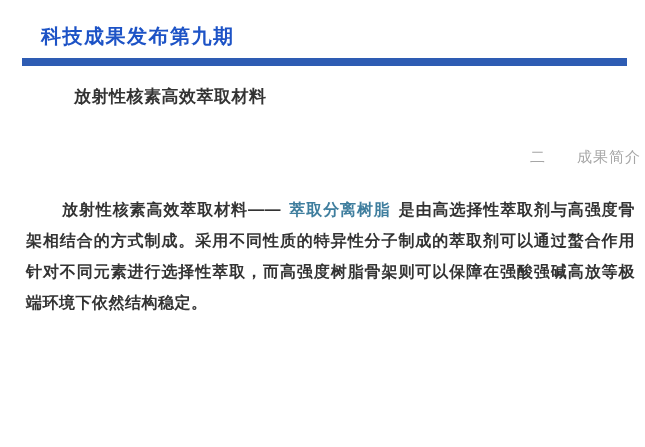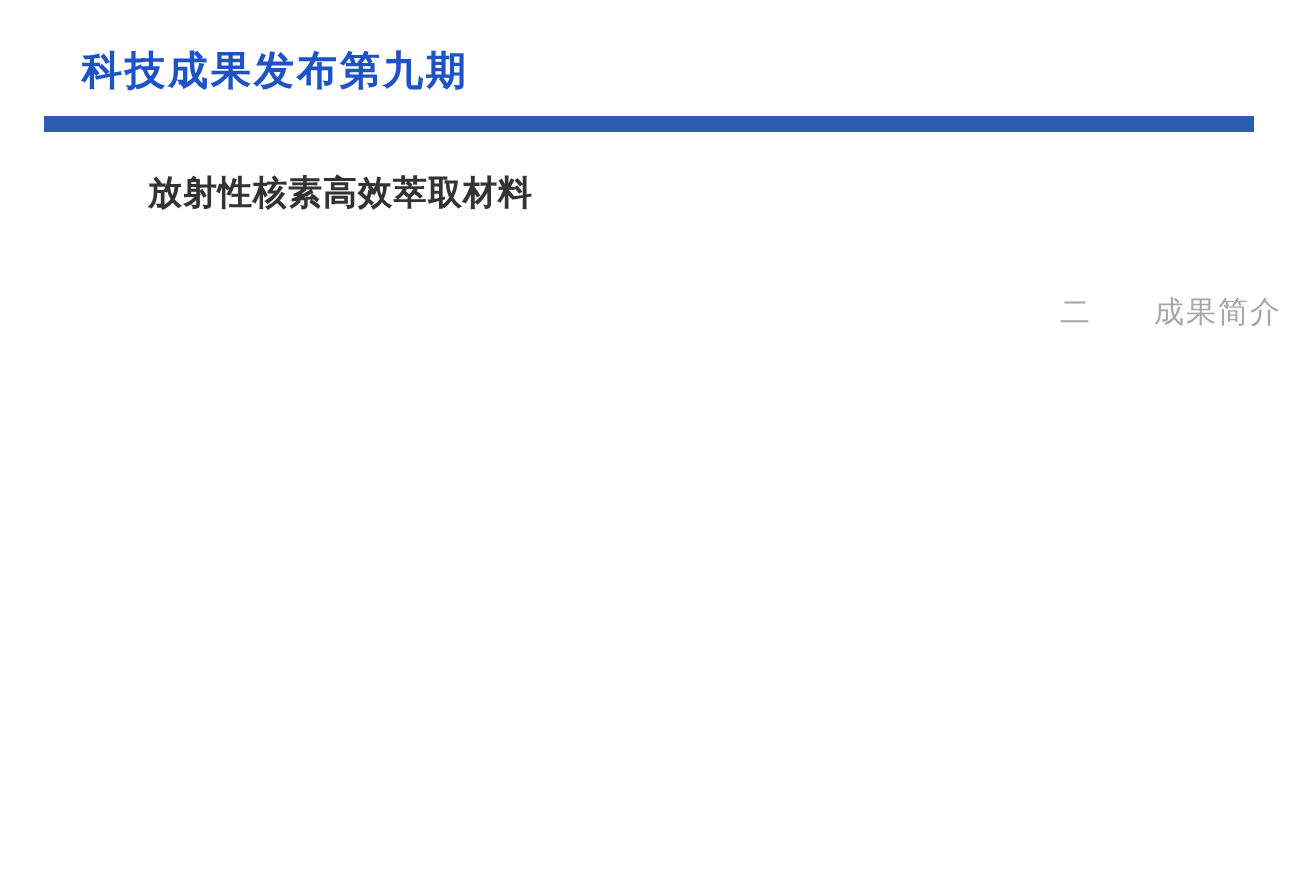--- a/index.html
+++ b/index.html
@@ -86,15 +86,16 @@
 
   <div class="header-rule"></div>
 
 
   <div class="achievement-title">放射性核素高效萃取材料</div>
 
   <div class="section-heading section-heading--second">
     <span class="section-num">二</span><span>成果简介</span>
   </div>
 
+  <p class="body-paragraph body-paragraph--intro"><span class="plain">放射性核素高效萃取材料——</span><span class="hl">萃取分离树脂</span><span class="plain">是由高选择性萃取剂与高强度骨架相结合的方式制成。采用不同性质的特异性分子制成的萃取剂可以通过螯合作用针对不同元素进行选择性萃取，而高强度树脂骨架则可以保障在强酸强碱高放等极端环境下依然结构稳定。</span></p>
 
 
 </div>
 
 </body></html>

